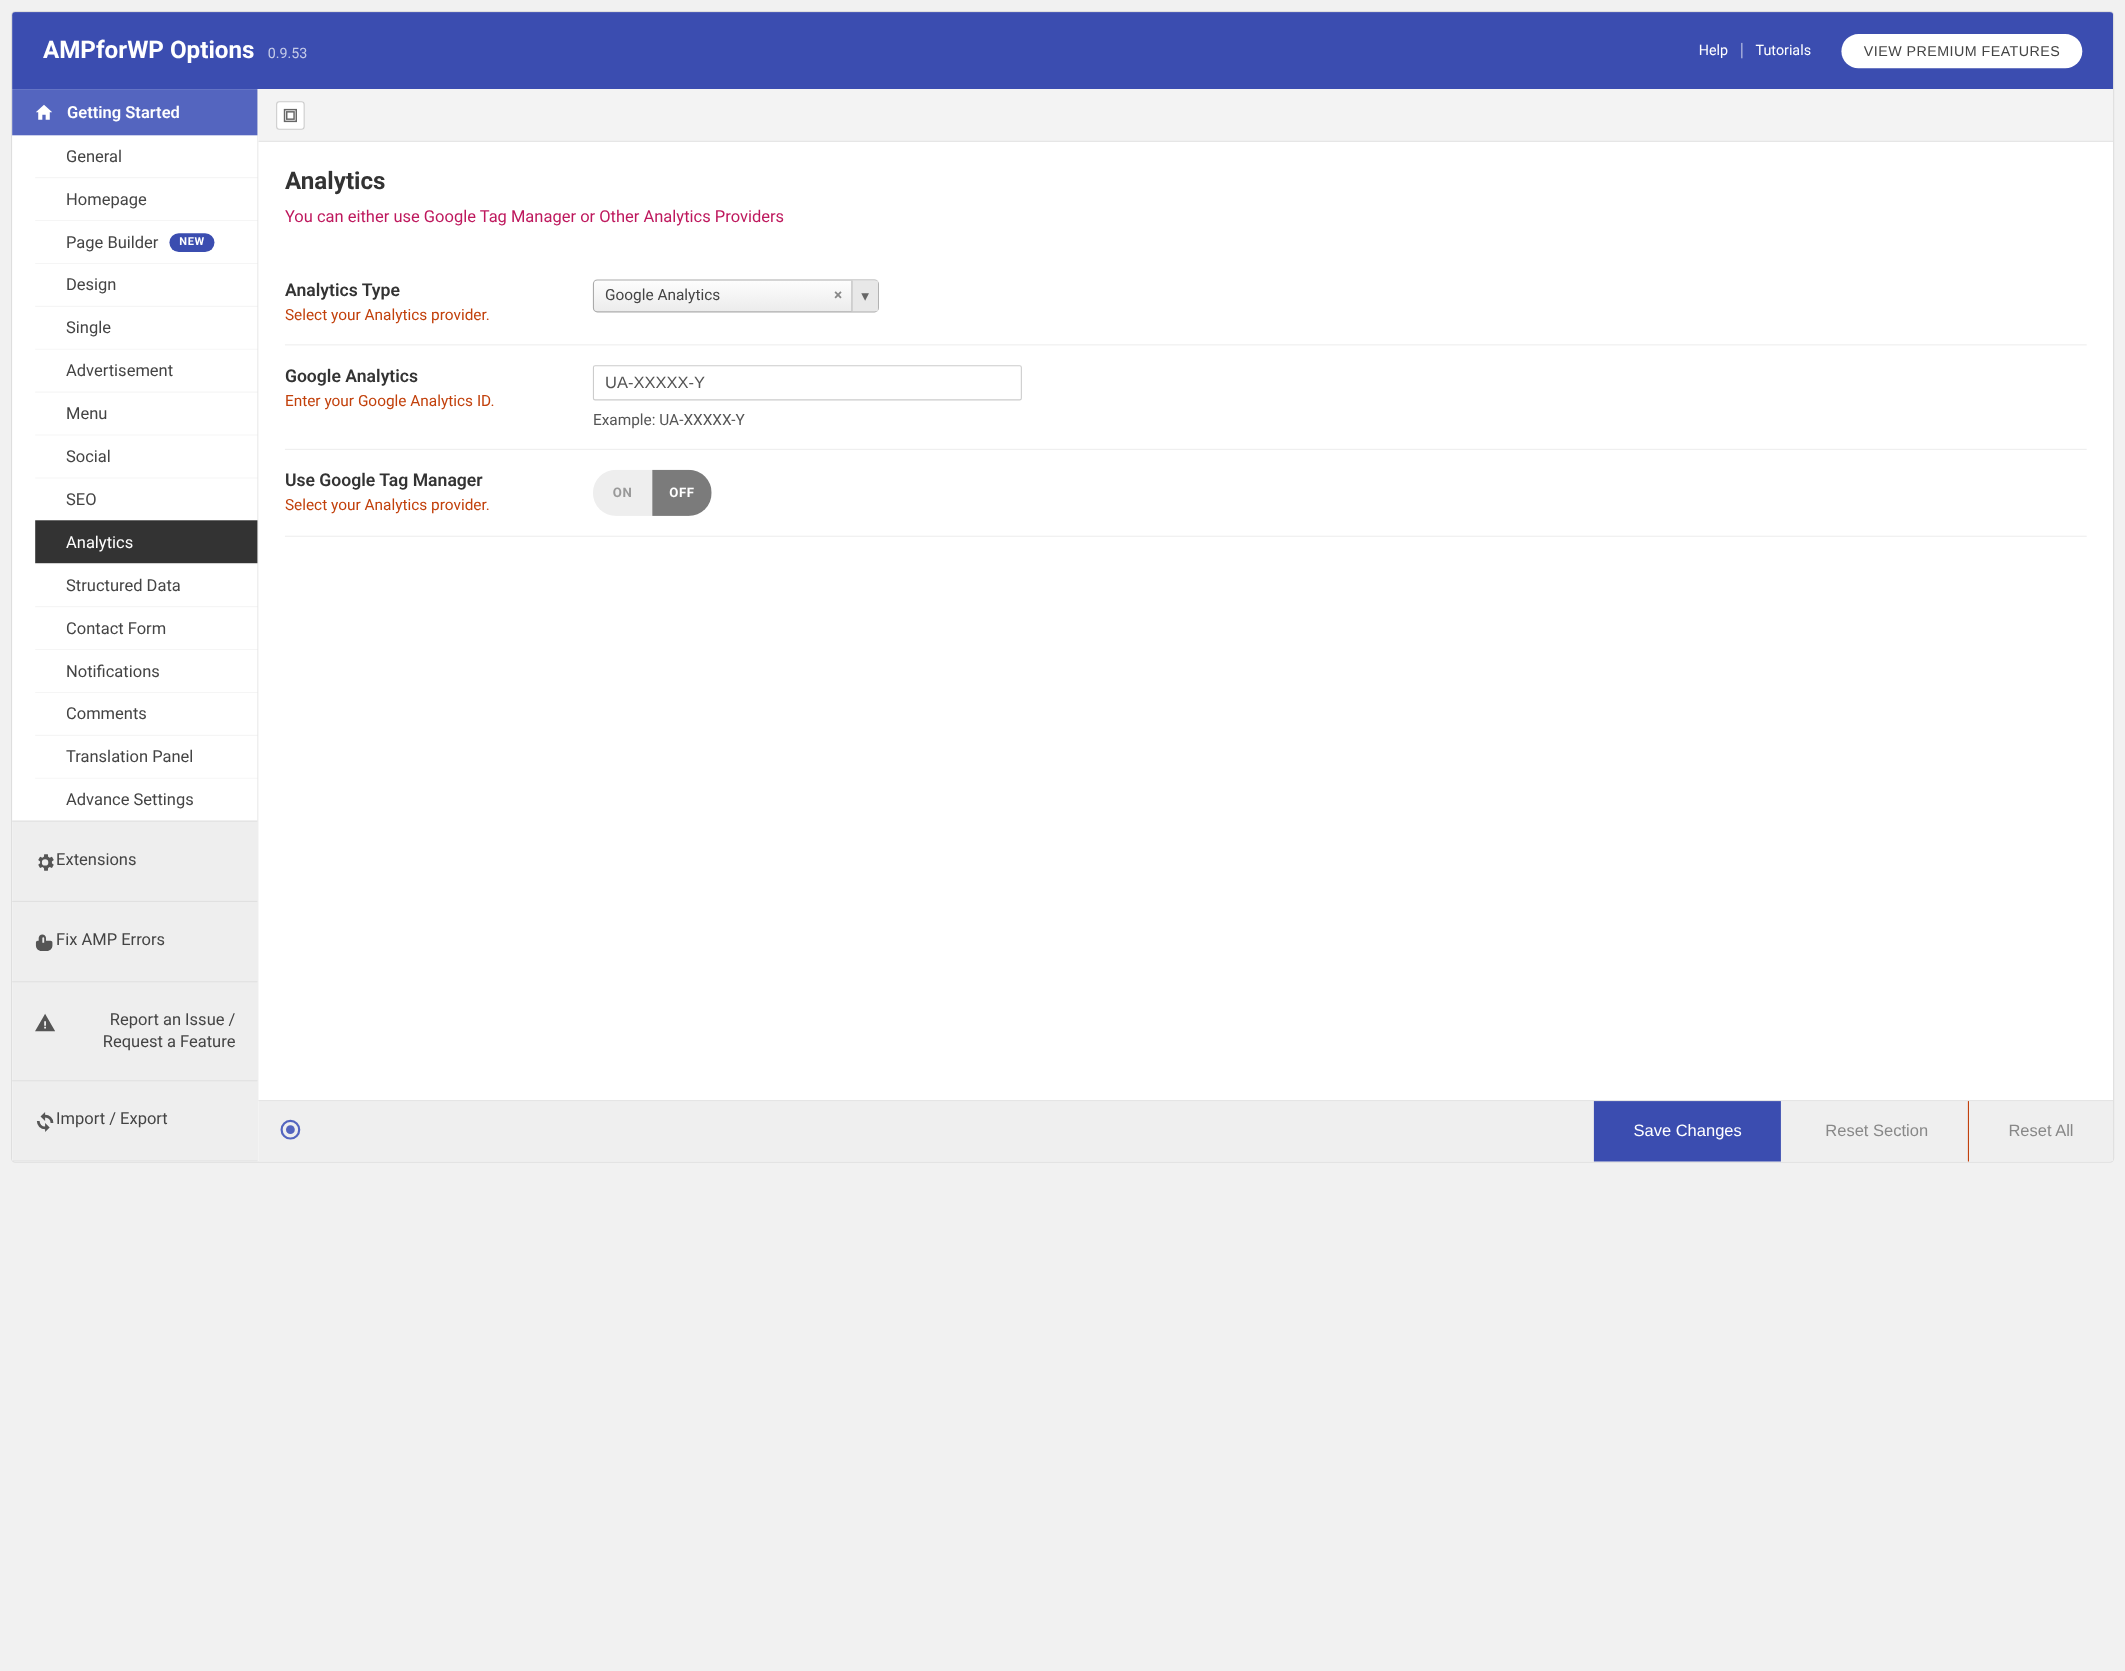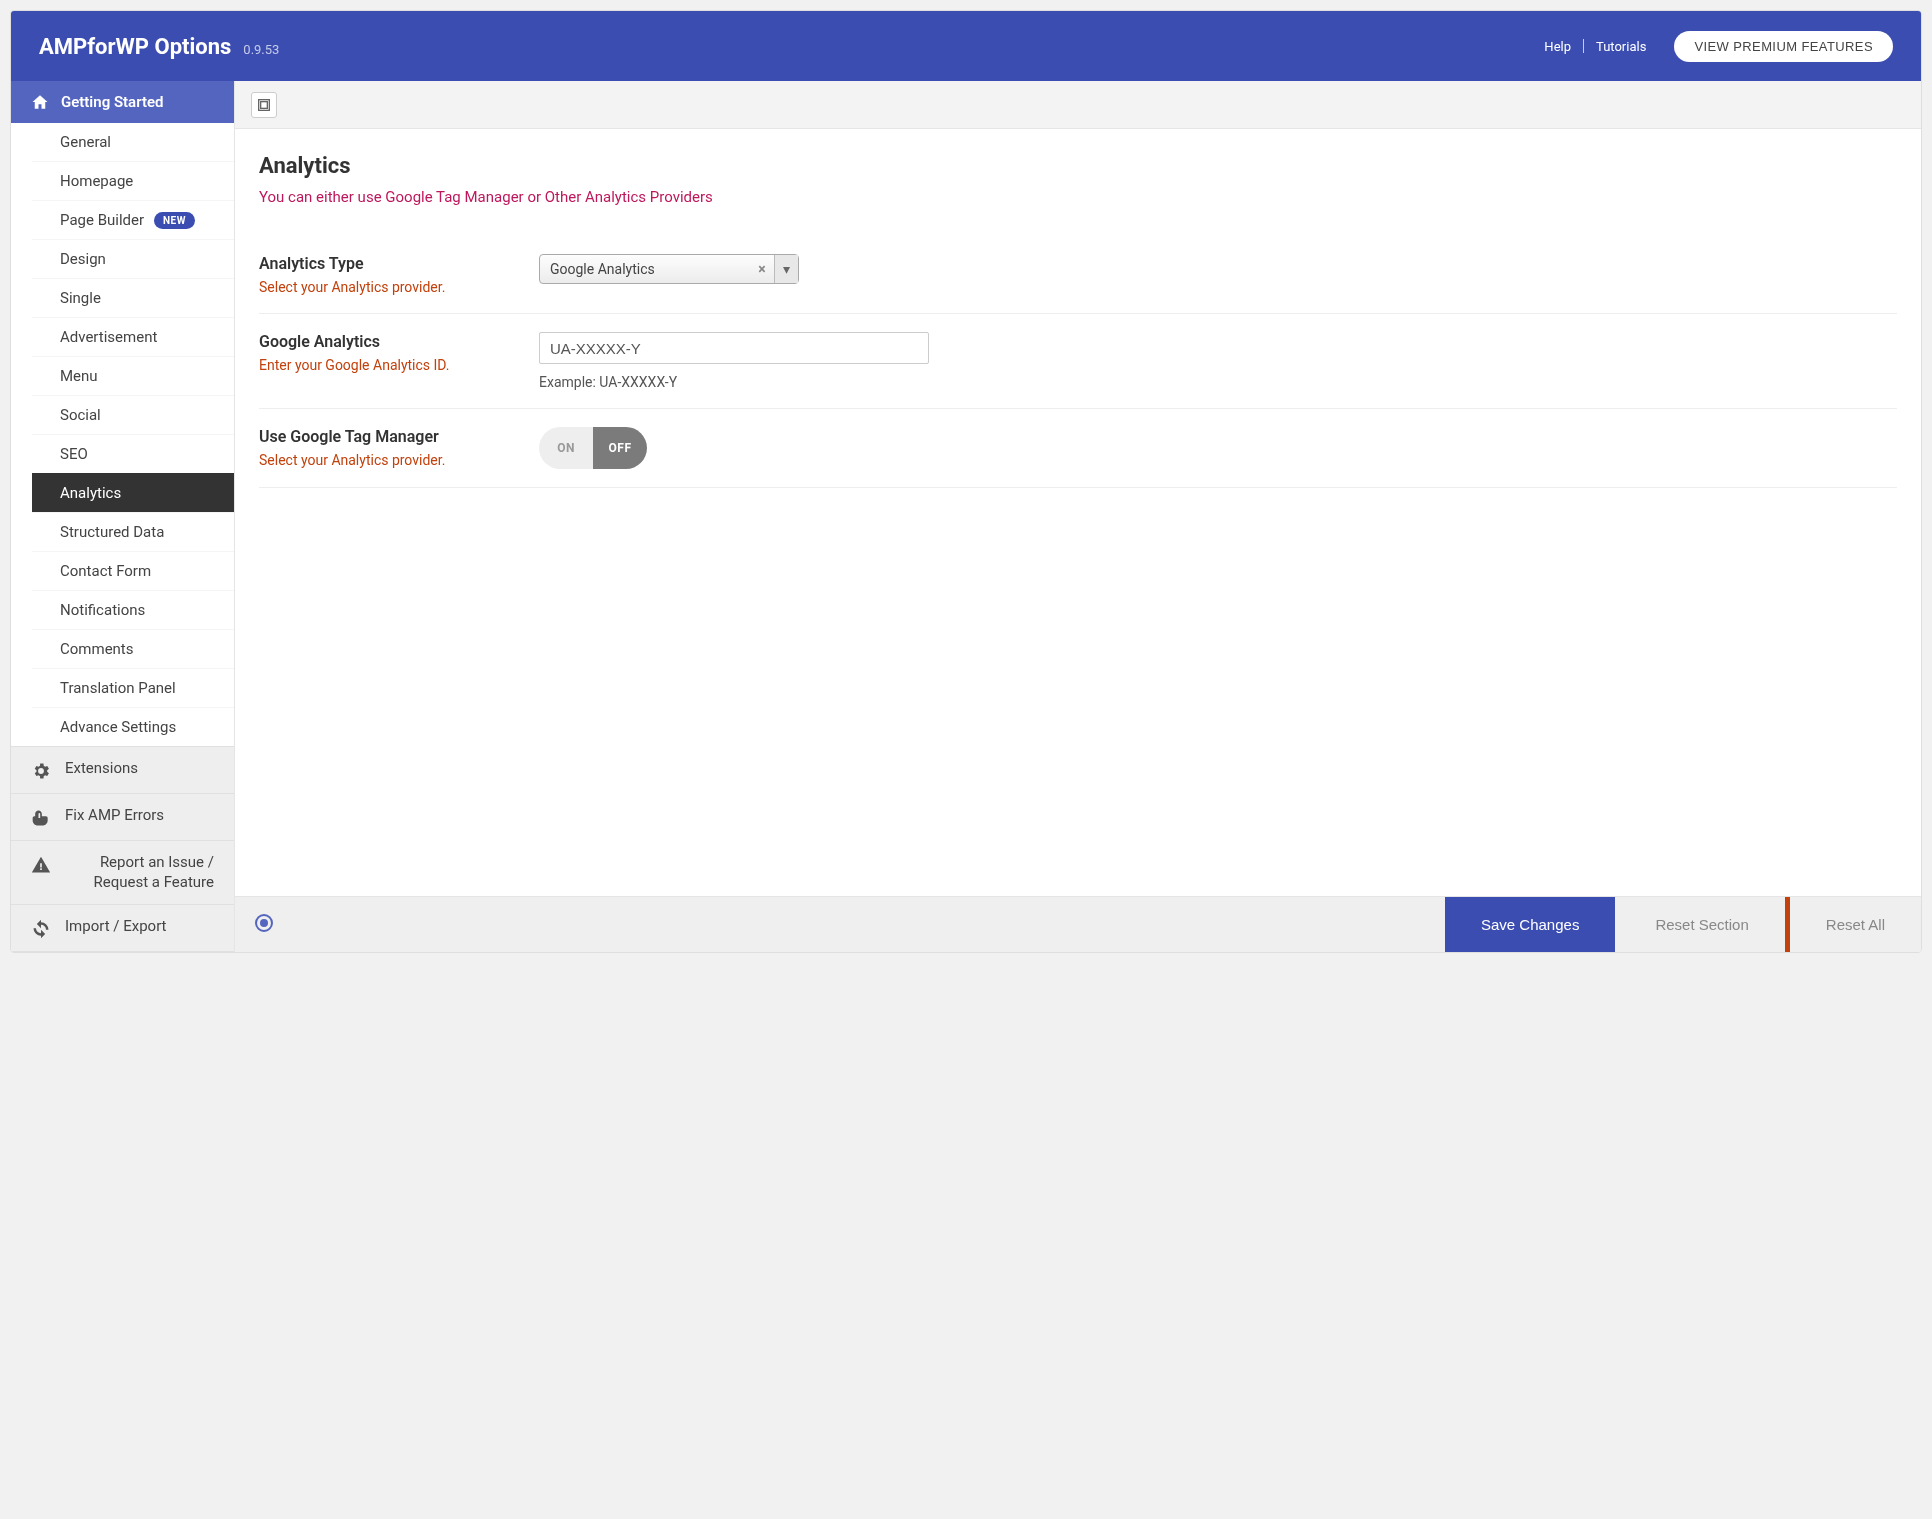--- a/index.html
+++ b/index.html
@@ -88,24 +88,23 @@
   font-weight: 700;
   padding: 3px 9px;
   border-radius: 11px;
   letter-spacing: .5px;
 }
 .side-util {
   background: #eeeeee;
   border-top: 1px solid #e0e0e0;
 }
 .util-item {
-  padding: 12px 20px;
+  padding: 25px 20px;
   display: flex;
   align-items: flex-start;
-  gap: 14px;
   color: #444;
   cursor: pointer;
   border-bottom: 1px solid #e0e0e0;
   font-size: 15px;
 }
 .util-item .util-icon {
   width: 20px;
   height: 20px;
   flex-shrink: 0;
   fill: #555;
@@ -199,21 +198,21 @@
   align-items:center;
   justify-content:flex-end;
   padding: 0 0 0 20px;
 }
 .footer-left { margin-right:auto; }
 .dev-icon { width:18px; height:18px; display:inline-block; border:2px solid #5465bf; border-radius:50%; position:relative;}
 .dev-icon:after{ content:""; position:absolute; inset:3px; background:#5465bf; border-radius:50%;}
 .btn { height:56px; padding:0 36px; font-size:15px; border:none; cursor:pointer; }
 .btn-primary { background:#3b4db0; color:#fff; font-weight:500; margin-right:4px;}
 .btn-muted { background:transparent; color:#888; }
-.btn-muted + .btn-muted { border-left:5px solid #c2410c; }
+.btn-muted + .btn-muted { border-left:1px solid #c2410c; }
 </style>
 </head>
 <body>
 
 <div class="app">
 
   <div class="topbar">
     <div class="topbar-left">
       <span class="topbar-title">AMPforWP Options</span>
       <span class="topbar-version">0.9.53</span>

